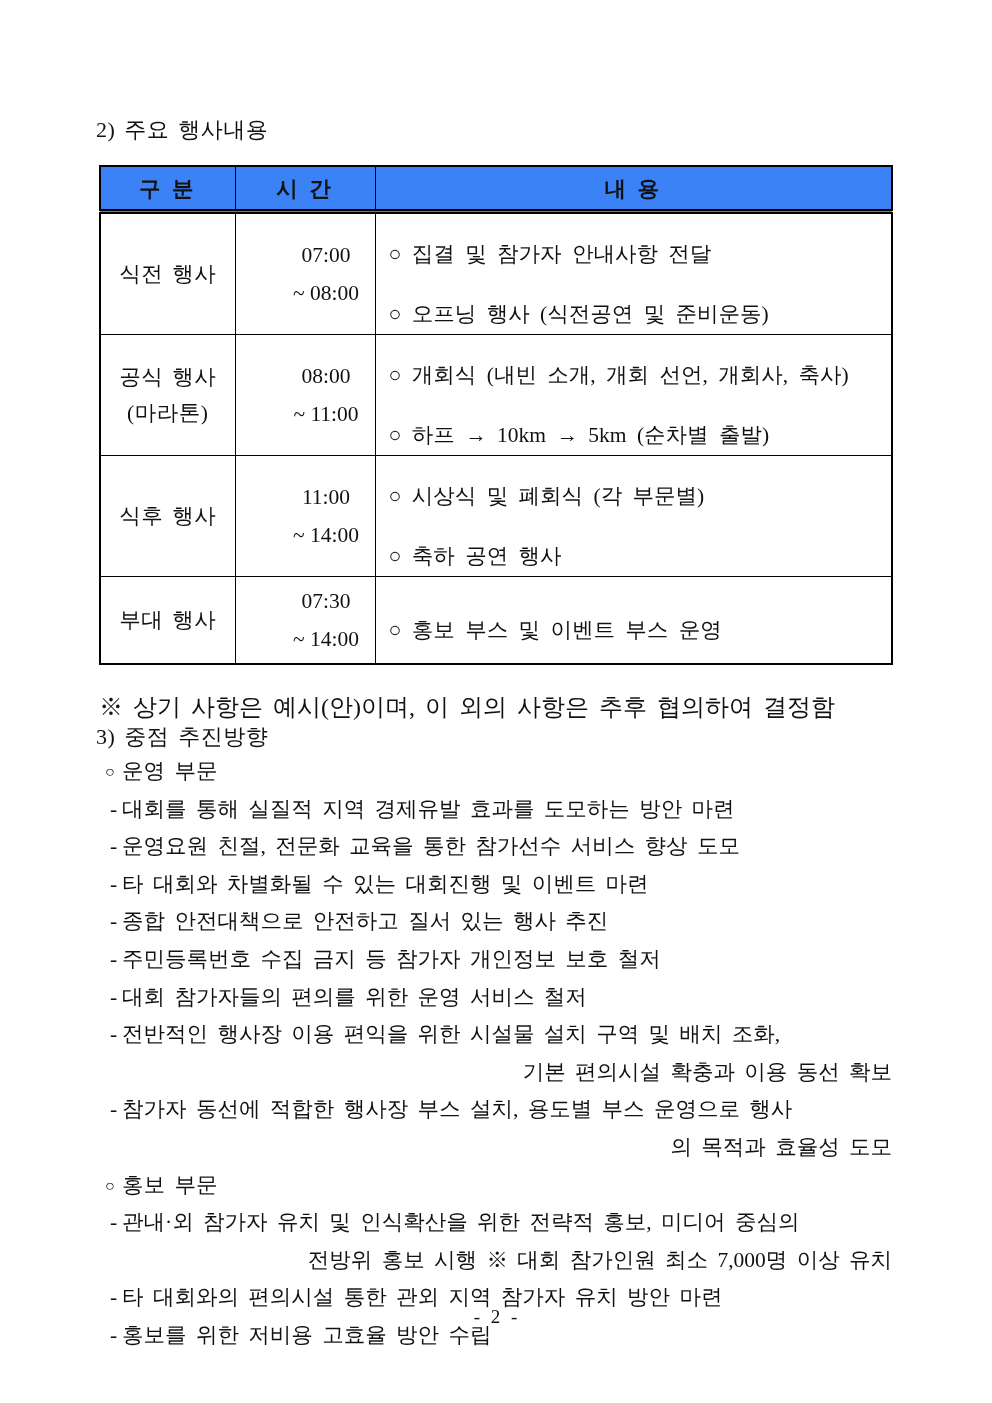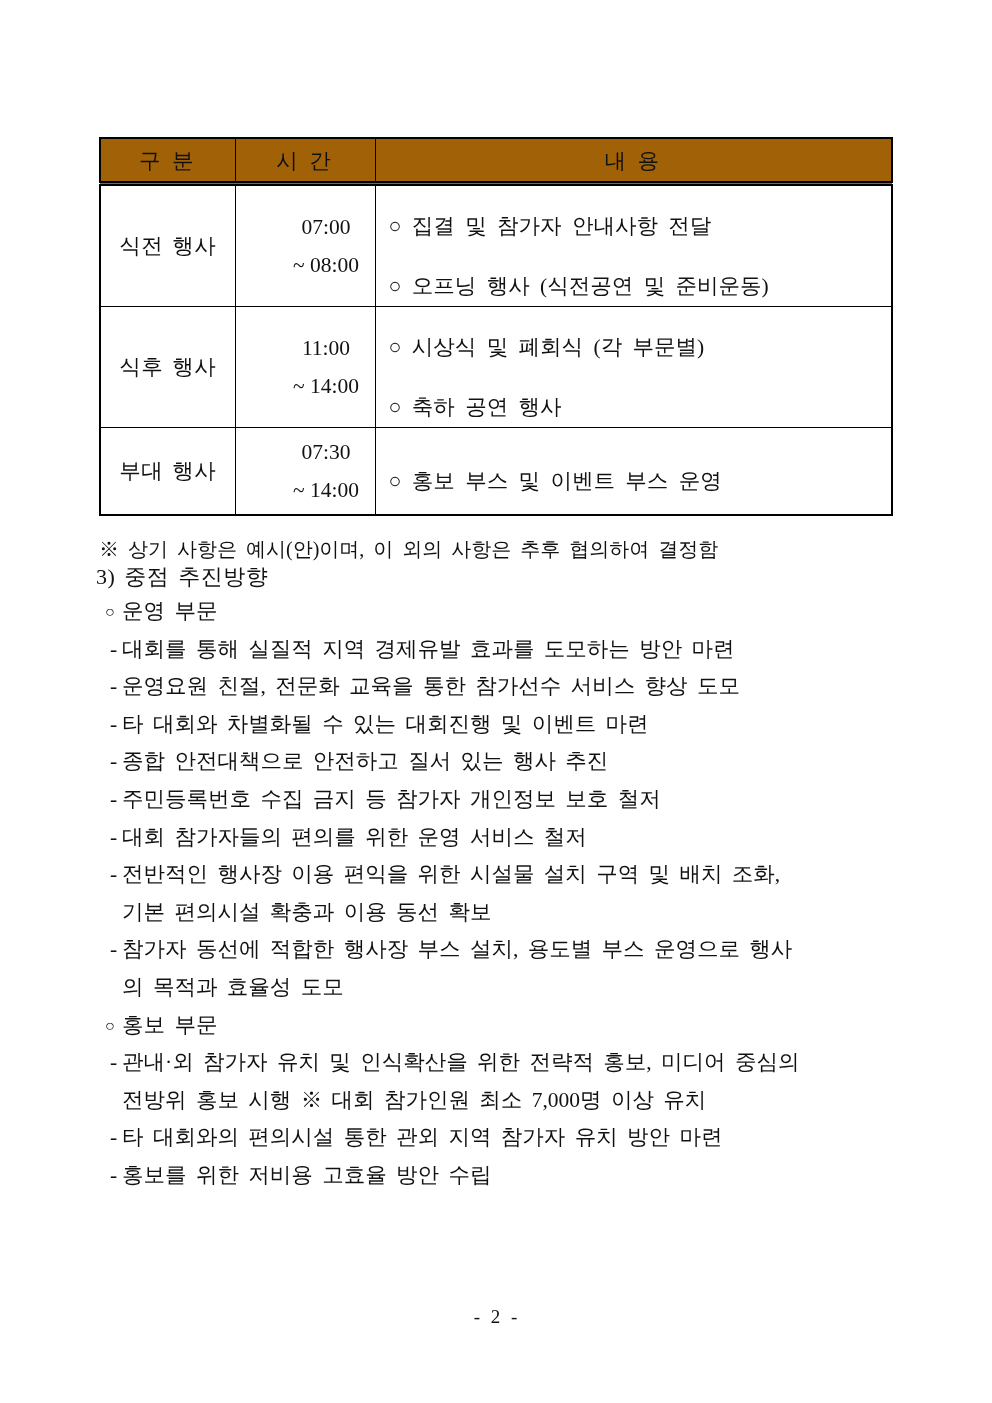--- a/index.html
+++ b/index.html
@@ -28,24 +28,24 @@
   .sec3 { }
 
   table.event {
     border-collapse: collapse;
     table-layout: fixed;
     width: 792px;
     margin: 21px 0 0 3px;
     border: 2px solid #000;
   }
   table.event th {
-    background: #a16207;
+    background: #3b82f6;
     border: 1.5px solid #000;
     border-bottom: 5px double #000;
-    font-weight: 400;
+    font-weight: 700;
     font-size: 21.5px;
     height: 40px;
     letter-spacing: 3px;
     text-align: center;
     vertical-align: middle;
   }
   table.event td {
     border: 1.5px solid #000;
     height: 84px;
     font-size: 21.5px;
@@ -66,22 +66,22 @@
     padding-left: 43px;
   }
   td.cont {
     padding: 0 4px 0 13px;
     line-height: 40px;
     word-spacing: 5px;
   }
   .citem { white-space: nowrap; margin-top: 20px; }
 
   .note {
-    margin: 20px 0 0 3px;
-    font-size: 20px;
+    margin: 26px 0 0 3px;
+    font-size: 24px;
     word-spacing: 4px;
     white-space: nowrap;
   }
 
   .directions { margin-top: 2px; }
   .dir-line {
     line-height: 37.6px;
     font-size: 21.5px;
     word-spacing: 4px;
     white-space: nowrap;
@@ -91,37 +91,38 @@
     width: 17px;
     margin-left: 9px;
     font-size: 16px;
     vertical-align: 1px;
   }
   .dash {
     display: inline-block;
     width: 12px;
     margin-left: 14px;
   }
-  .item-cont { padding-left: 26px; }
+  .item-cont { padding-left: 26px; text-align: right; }
 
   .footer {
     position: absolute;
     top: 1306px; left: 0;
     width: 100%;
     text-align: center;
     font-size: 19px;
     letter-spacing: 1px;
     word-spacing: 4px;
   }
 </style>
 </head>
 <body>
 
 <div class="page">
 
+  <div class="sec-title">2) 주요 행사내용</div>
 
   <table class="event">
     <colgroup>
       <col style="width:135px">
       <col style="width:140px">
       <col style="width:517px">
     </colgroup>
     <thead>
       <tr>
         <th>구 분</th>
@@ -129,20 +130,28 @@
         <th>내 용</th>
       </tr>
     </thead>
     <tbody id="table-body">
         <tr>
           <td class="cat">식전 행사</td>
           <td class="time">07:00<br>~ 08:00</td>
           <td class="cont">
             <div class="citem">○ 집결 및 참가자 안내사항 전달</div>
             <div class="citem">○ 오프닝 행사 (식전공연 및 준비운동)</div>
+          </td>
+        </tr>
+        <tr>
+          <td class="cat">공식 행사<br>(마라톤)</td>
+          <td class="time">08:00<br>~ 11:00</td>
+          <td class="cont">
+            <div class="citem">○ 개회식 (내빈 소개, 개회 선언, 개회사, 축사)</div>
+            <div class="citem">○ 하프 → 10km → 5km (순차별 출발)</div>
           </td>
         </tr>
         <tr>
           <td class="cat">식후 행사</td>
           <td class="time">11:00<br>~ 14:00</td>
           <td class="cont">
             <div class="citem">○ 시상식 및 폐회식 (각 부문별)</div>
             <div class="citem">○ 축하 공연 행사</div>
           </td>
         </tr>

